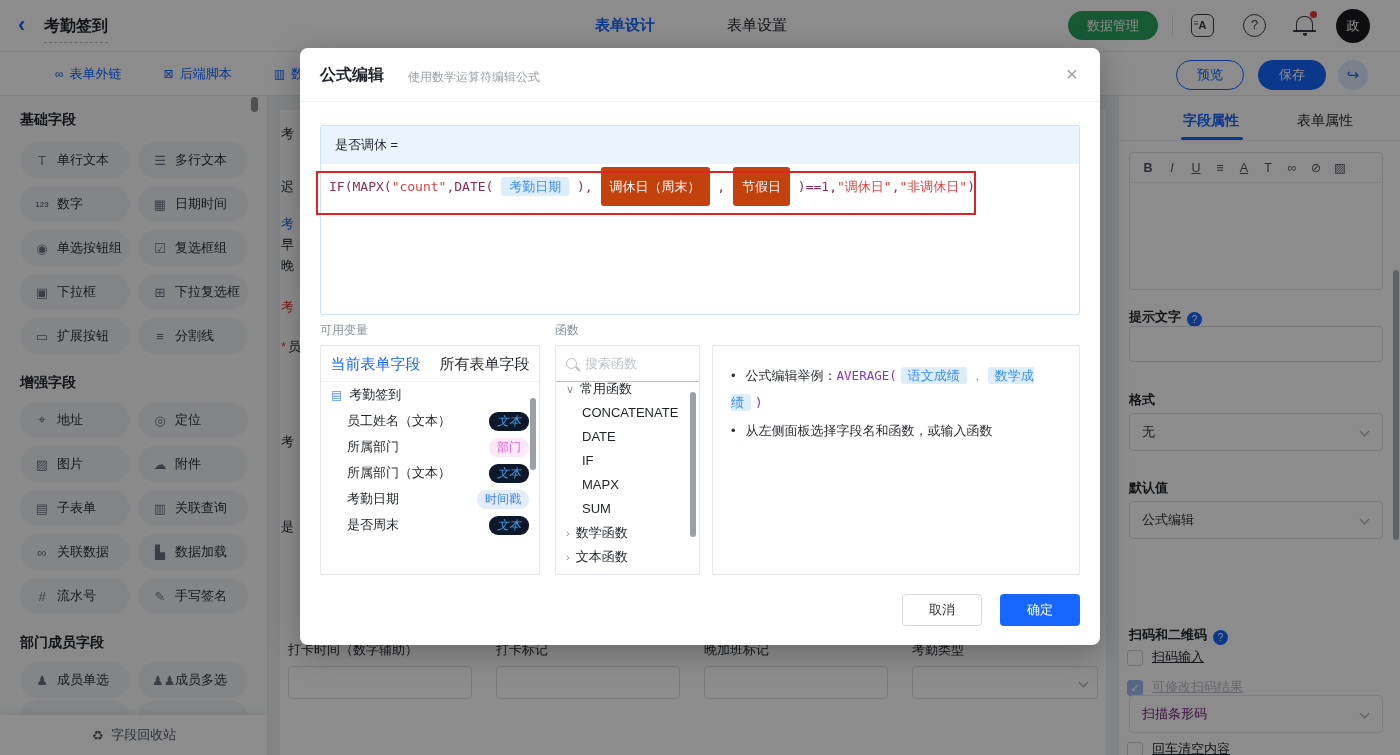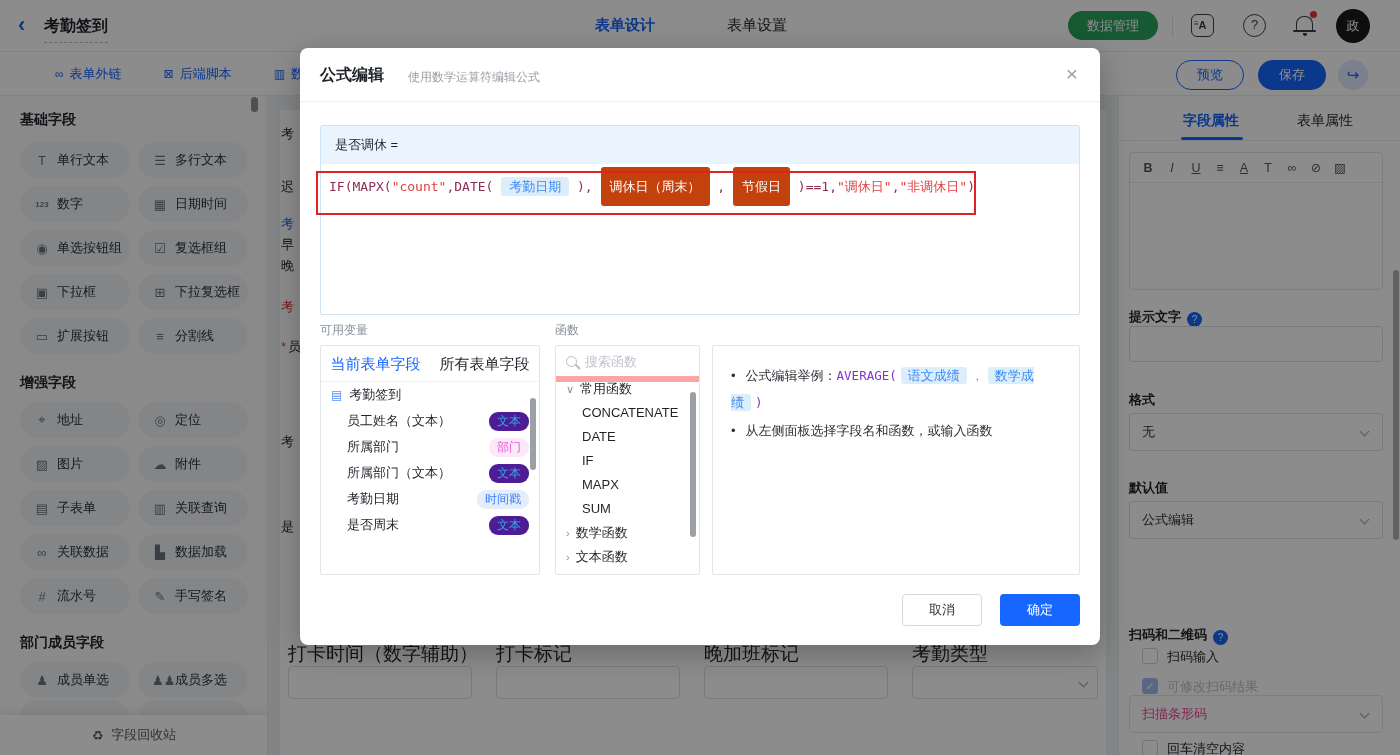--- a/index.html
+++ b/index.html
@@ -43,43 +43,43 @@
   .lsb-thumb { position:absolute; left:251px; top:1px; width:7px; height:15px; background:#8f9399; border-radius:4px; }
   .recycle { position:absolute; left:0; top:619px; width:268px; height:40px; background:#ffffff; box-shadow:0 -3px 8px rgba(0,0,0,.07); display:flex; align-items:center; justify-content:center; gap:8px; font-size:13px; color:#4e5969; cursor:pointer; }
 
   
   .canvas { position:absolute; left:268px; top:96px; width:850px; height:659px; background:#eef0f3; }
   .canvas-card { position:absolute; left:12px; top:14px; width:826px; height:645px; background:#fff; }
   .clip-label { position:absolute; left:13px; font-size:13px; color:#1f2329; white-space:nowrap; }
   .clip-label.blue { color:#1666ff; }
   .clip-label.red { color:#d5342f; }
   .req { color:#e5353e; margin-right:2px; }
-  .cv-label { position:absolute; font-size:19px; font-weight:500; color:#1f2329; white-space:nowrap; }
+  .cv-label { position:absolute; font-size:13px; font-weight:500; color:#1f2329; white-space:nowrap; }
   .cv-input { position:absolute; width:184px; height:33px; background:#fff; border:1px solid #dcdfe6; border-radius:4px; }
   .chev { display:inline-block; width:7px; height:7px; border-right:1.6px solid #9aa0a8; border-bottom:1.6px solid #9aa0a8; transform:rotate(45deg); }
   .cv-chev { position:absolute; }
 
   
   .rsb { position:absolute; left:1118px; top:96px; width:282px; height:659px; background:#fff; border-left:1px solid #e8e9ec; }
   .rsb-tab { position:absolute; top:16px; font-size:14px; cursor:pointer; }
   .rsb-tab.on { color:#1666ff; font-weight:600; }
   .rsb-underline { position:absolute; left:62px; top:41px; width:62px; height:3px; background:#1666ff; border-radius:2px; }
   .rsb-div { position:absolute; left:0; top:44px; width:282px; height:1px; background:#ececee; }
   .richbox { position:absolute; left:10px; top:56px; width:254px; height:138px; border:1px solid #e1e4e8; border-radius:4px; }
   .richbar { height:30px; border-bottom:1px solid #e9ebee; display:flex; align-items:center; gap:0; padding:0 6px; }
   .rt { width:24px; text-align:center; font-size:12.5px; color:#4e5969; cursor:pointer; }
   .rsb-label { position:absolute; left:10px; font-size:13px; font-weight:700; }
   .qmark { display:inline-block; width:15px; height:15px; background:#1666ff; color:#fff; border-radius:50%; font-size:10px; font-weight:400; text-align:center; line-height:15px; vertical-align:-2px; margin-left:6px; }
   .rsb-input { position:absolute; left:10px; width:254px; height:36px; border:1px solid #dcdfe6; border-radius:4px; background:#fff; }
   .rsb-select { position:absolute; left:10px; width:254px; height:38px; border:1px solid #dcdfe6; border-radius:4px; background:#fff; font-size:13px; color:#2b2f36; line-height:36px; padding-left:12px; cursor:pointer; }
   .rsb-select .chev { position:absolute; right:14px; top:14px; }
-  .rsb-select.dis { color:#ec4899; border-color:#e4e7ec; cursor:not-allowed; }
+  .rsb-select.dis { color:#701a75; border-color:#e4e7ec; cursor:not-allowed; }
   .btn-fx { position:absolute; left:10px; width:254px; height:36px; border:1px solid #dcdfe6; border-radius:4px; background:#fff; font-size:13px; color:#2b2f36; cursor:pointer; }
   .btn-fx i { font-style:italic; font-family:"Liberation Serif",serif; margin-right:6px; color:#4e5969; }
-  .cbrow { position:absolute; left:23px; display:flex; align-items:flex-start; gap:9px; font-size:13px; cursor:pointer; }
+  .cbrow { position:absolute; left:8px; display:flex; align-items:flex-end; gap:9px; font-size:13px; cursor:pointer;text-decoration:underline; }
   .cbox { width:16px; height:16px; border:1px solid #cfd3da; border-radius:3px; background:#fff; flex:none; }
   .cbox.checked { background:#9dbef5; border-color:#9dbef5; color:#fff; font-size:11px; line-height:15px; text-align:center; }
   .cbrow.dim { color:#bcc0c8; }
   .rsb-thumb { position:absolute; left:274px; top:174px; width:6px; height:270px; background:#b0b4ba; border-radius:3px; }
 
   
   .overlay { position:absolute; inset:0; background:rgba(0,0,0,0.45); z-index:40; }
   .modal { position:absolute; left:300px; top:48px; width:800px; height:597px; background:#fff; border-radius:8px; box-shadow:0 8px 30px rgba(0,0,0,.25); z-index:50; }
   .m-hdr { position:absolute; left:0; top:0; width:100%; height:54px; border-bottom:1px solid #eef0f3; }
   .m-title { position:absolute; left:20px; top:17px; font-size:16px; font-weight:700; }
@@ -98,25 +98,25 @@
   .vtabs { display:flex; height:36px; border-bottom:1px solid #f0f1f3; font-size:15px; }
   .vtab { flex:1; text-align:center; line-height:36px; cursor:pointer; }
   .vtab.on { color:#1666ff; }
   .vrow { display:flex; align-items:center; height:26px; padding:0 10px 0 16px; font-size:13px; cursor:pointer; }
   .vrow.root { padding-left:10px; gap:7px; }
   .vrow .doc { color:#5b8ff9; font-size:12px; }
   .vrow .nm { flex:1; padding-left:10px; white-space:nowrap; overflow:hidden; }
   .vrow.root .nm { padding-left:0; }
   .badge { font-size:12px; border-radius:9px; padding:1px 8px; flex:none; }
   .b-member { color:#f26e3f; background:#fdeee4; }
-  .b-text { color:#38a4f0; background:#4c1d95; }
+  .b-text { color:#38a4f0; background:#0f172a;font-style:italic; }
   .b-dept { color:#e757d6; background:#fbe9fa; }
   .b-ts { color:#3b7bf5; background:#e4edfc; }
   .vthumb { position:absolute; right:3px; top:52px; width:6px; height:72px; background:#9aa0a6; border-radius:3px; }
-  .srow { display:flex; align-items:center; gap:8px; height:36px; padding:0 10px; border-bottom:6px solid #fca5a5; }
+  .srow { display:flex; align-items:center; gap:8px; height:36px; padding:0 10px; border-bottom:1px solid #fca5a5; }
   .mag { width:11px; height:11px; border:1.6px solid #b9bfc7; border-radius:50%; position:relative; flex:none; }
   .mag::after { content:""; position:absolute; width:6px; height:1.6px; background:#b9bfc7; transform:rotate(45deg); right:-5px; bottom:-2px; }
   .srow input { border:none; outline:none; font-size:13px; width:100px; color:#2b2f36; }
   .srow input::placeholder { color:#c0c4cc; }
   .frow { height:24px; line-height:14px; font-size:13px; padding-left:10px; cursor:pointer; white-space:nowrap; }
   .frow .caret { color:#8a9099; font-size:11px; margin-right:6px; }
   .frow.item { padding-left:26px; }
   .fthumb { position:absolute; right:3px; top:46px; width:6px; height:145px; background:#9aa0a6; border-radius:3px; }
   .hints { padding:16px 18px; font-size:13px; line-height:2.1; color:#2b2f36; }
   .bullet { margin-right:10px; color:#2b2f36; }

